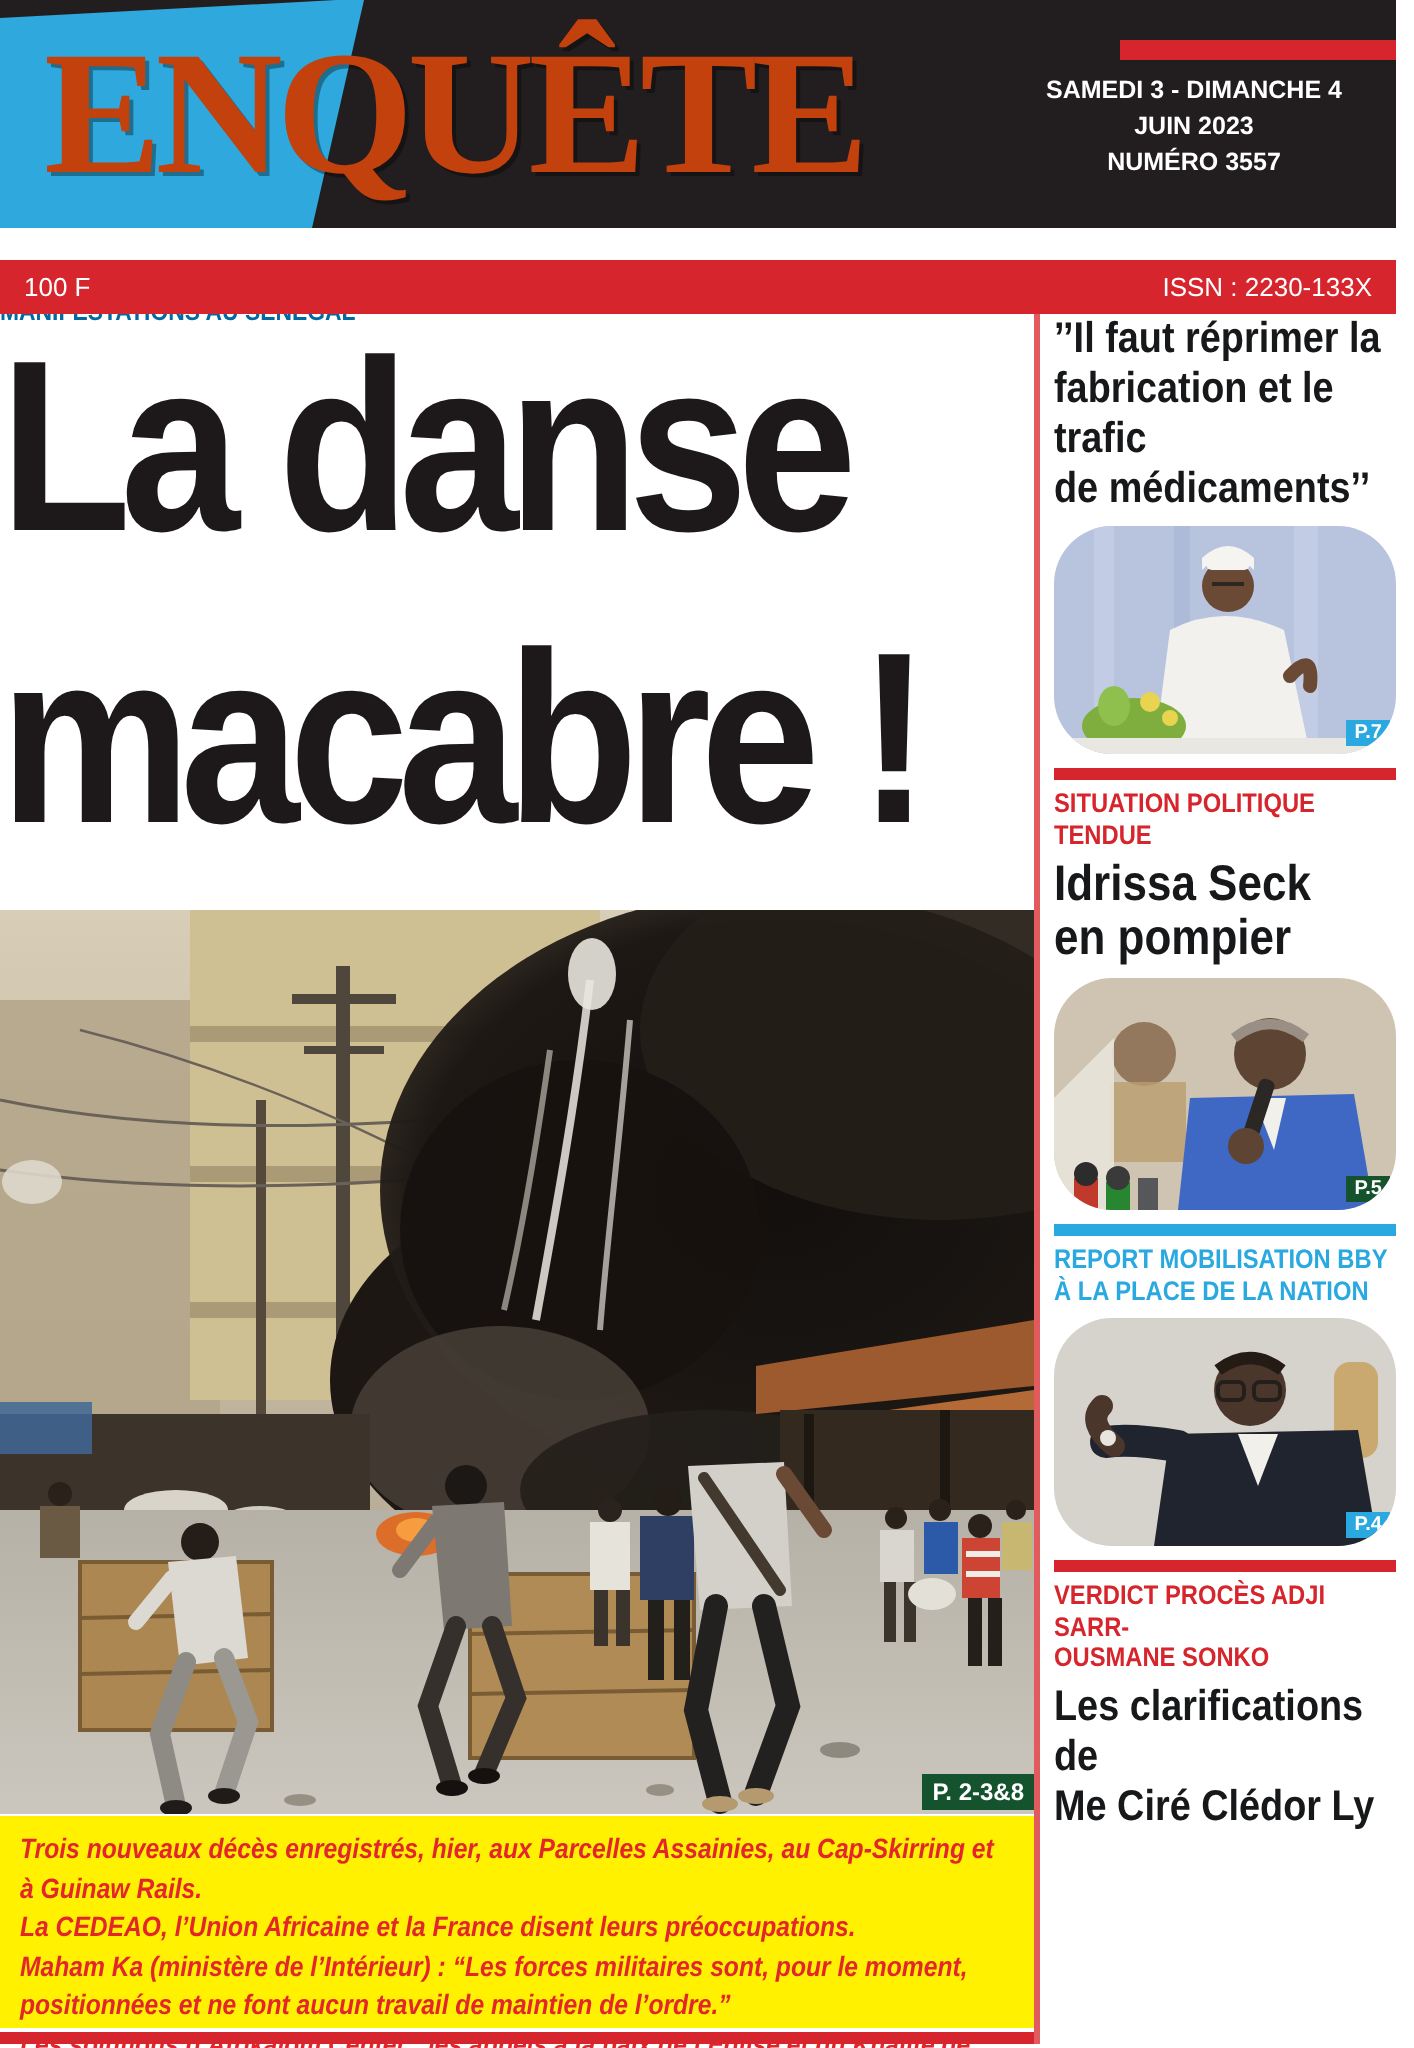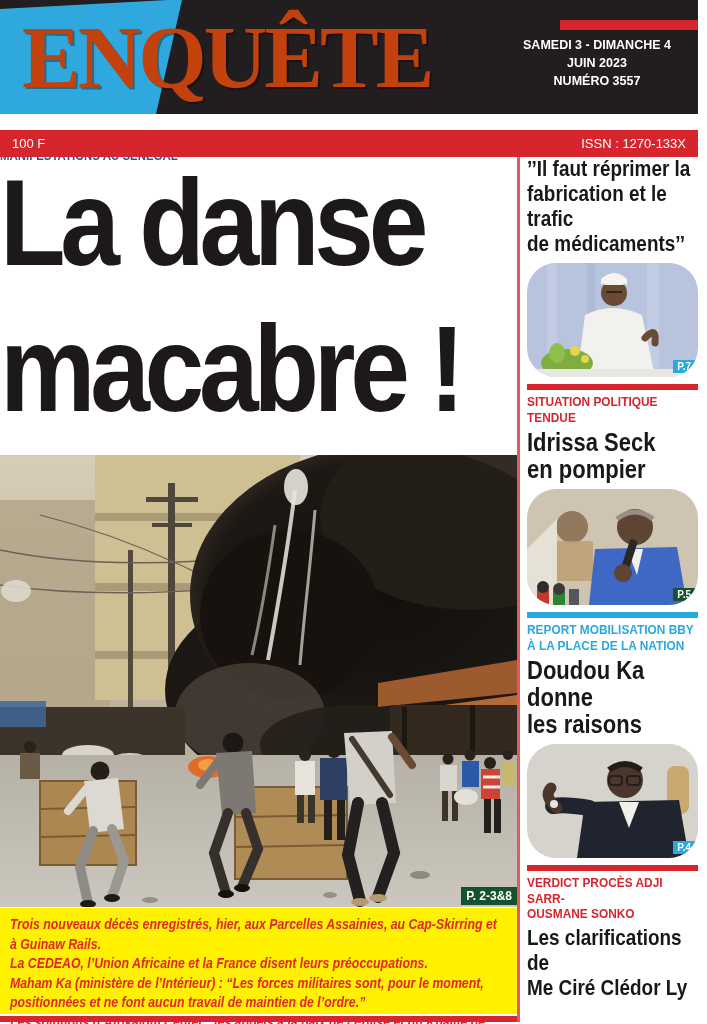--- a/index.html
+++ b/index.html
@@ -64,21 +64,21 @@
     <div class="accent-bar"></div>
     <div class="dateblock">
       <div>SAMEDI 3 - DIMANCHE 4</div>
       <div>JUIN 2023</div>
       <div>NUMÉRO 3557</div>
     </div>
   </header>
   <div class="logo">ENQUÊTE</div>
   <div class="pricebar">
     <span>100 F</span>
-    <span>ISSN : 1270-133X</span>
+    <span>ISSN : 2230-133X</span>
   </div>
 
   <div class="lead-kicker">
     <div class="cond">MANIFESTATIONS AU SÉNÉGAL</div>
   </div>
   <div class="lead-headline">
     <div class="cond">La danse</div>
     <div class="cond">macabre !</div>
   </div>
 
@@ -303,26 +303,20 @@
       <div class="photo-badge red">P.5</div>
     </div>
 
     <div class="bar blue"></div>
     <div class="story-kicker blue">
       <div class="cond">
         <div>REPORT MOBILISATION BBY</div>
         <div>À LA PLACE DE LA NATION</div>
       </div>
     </div>
-    <div class="story-headline hl-lg">
-      <div class="cond">
-        <div>Doudou Ka donne</div>
-        <div>les raisons</div>
-      </div>
-    </div>
     <div class="story-photo">
       <svg width="171" height="114" viewBox="0 0 171 114" xmlns="http://www.w3.org/2000/svg">
         <rect width="171" height="114" fill="#d6d2cc"></rect>
         <rect x="140" y="22" width="22" height="48" rx="8" fill="#c9a96f"></rect>
         <rect x="149" y="70" width="5" height="30" fill="#8f7a52"></rect>
         <circle cx="98" cy="36" r="18" fill="#4a362a"></circle>
         <path d="M82,26 Q98,14 114,26" stroke="#241b14" stroke-width="6" fill="none"></path>
         <rect x="82" y="32" width="13" height="9" rx="3" fill="none" stroke="#241f1a" stroke-width="2"></rect>
         <rect x="100" y="32" width="13" height="9" rx="3" fill="none" stroke="#241f1a" stroke-width="2"></rect>
         <polygon points="58,58 152,56 162,114 50,114" fill="#20242e"></polygon>

